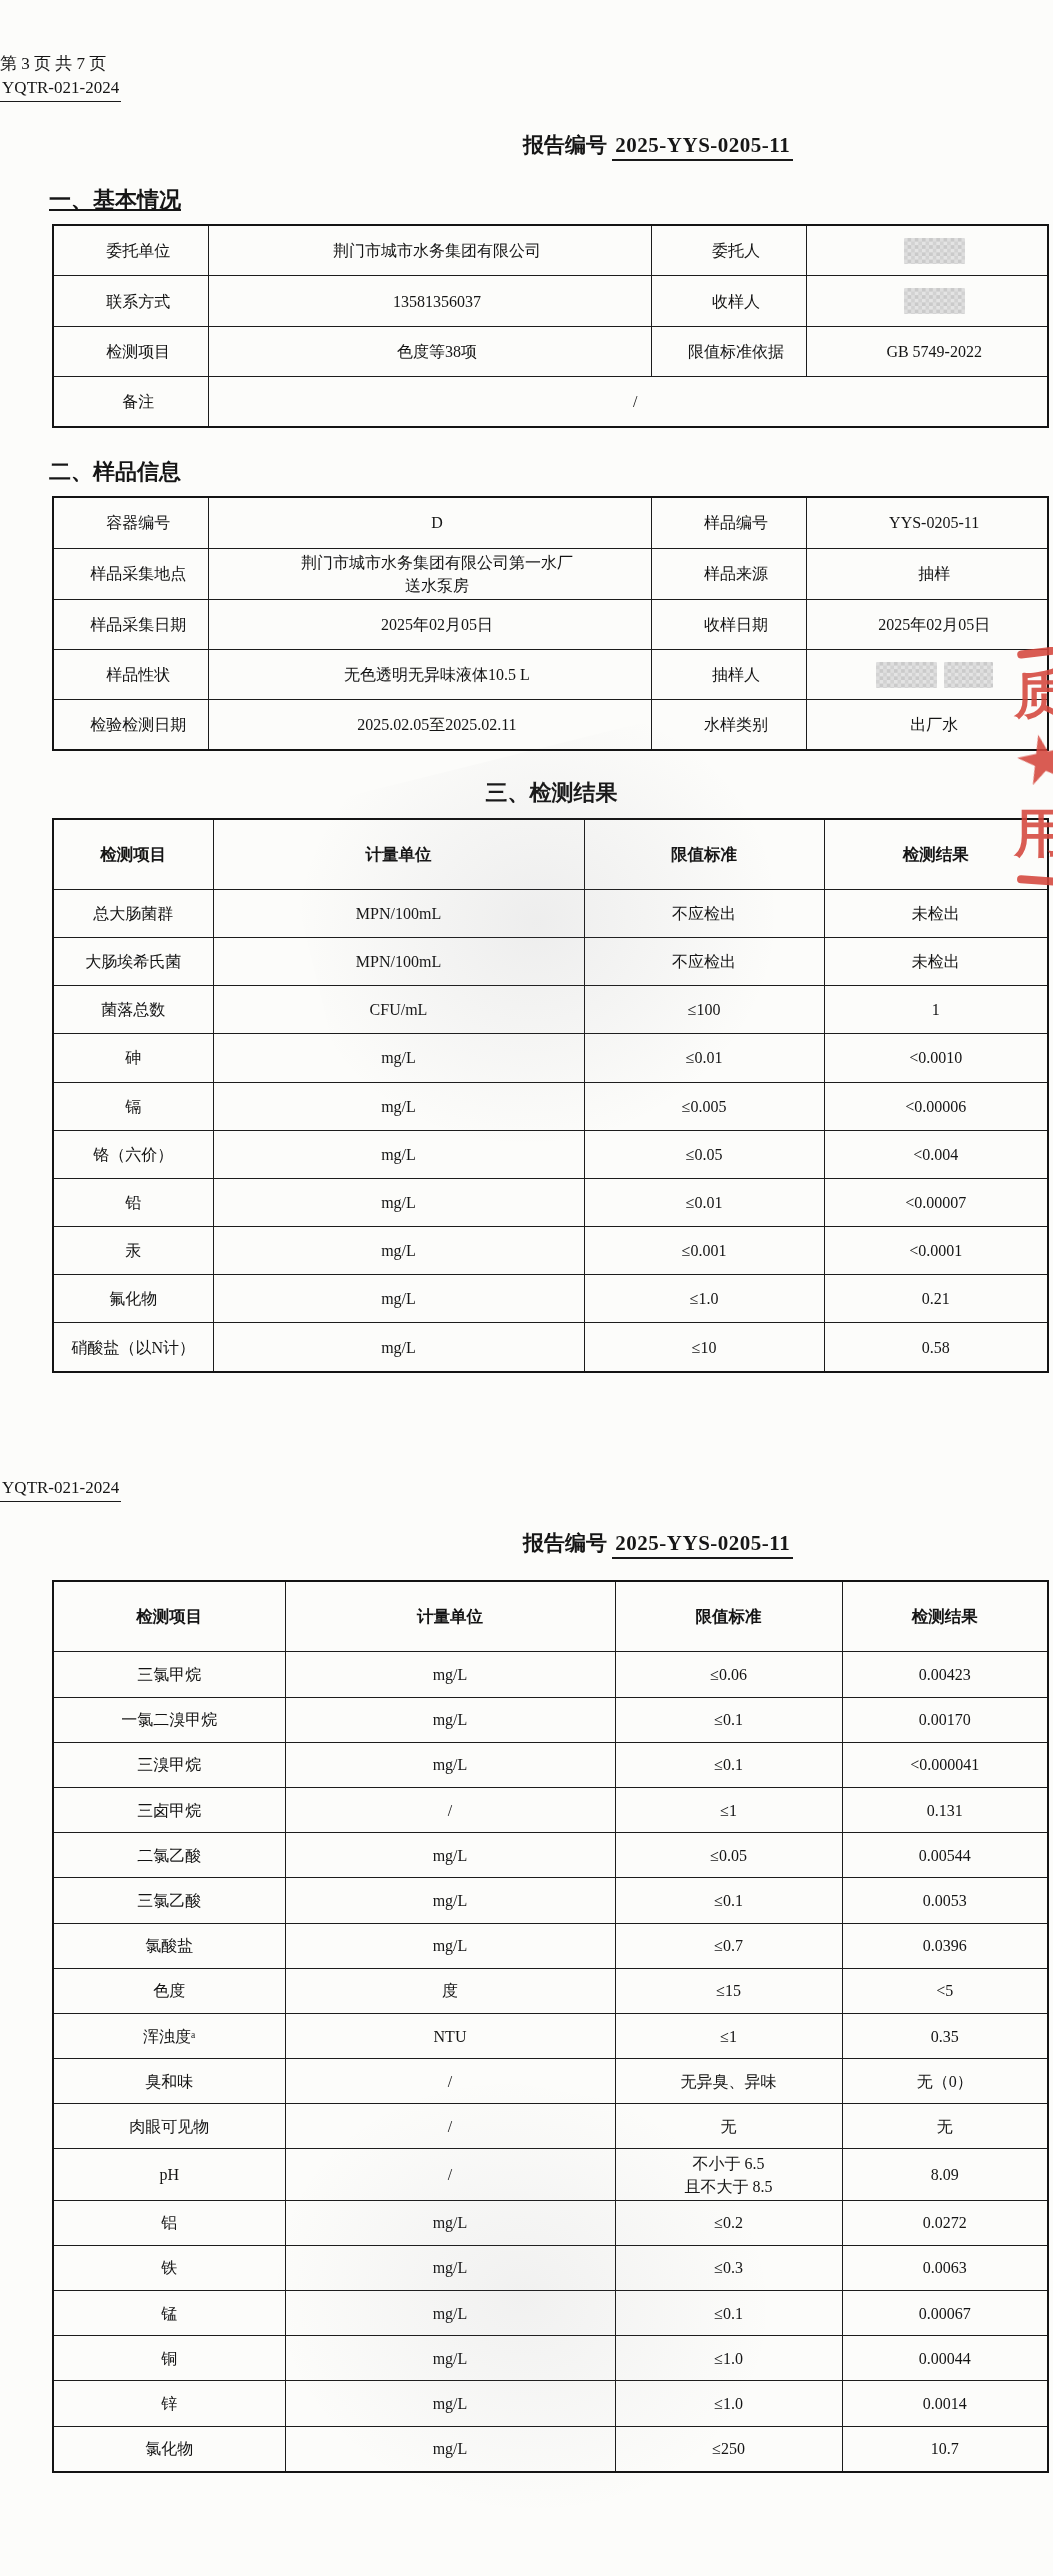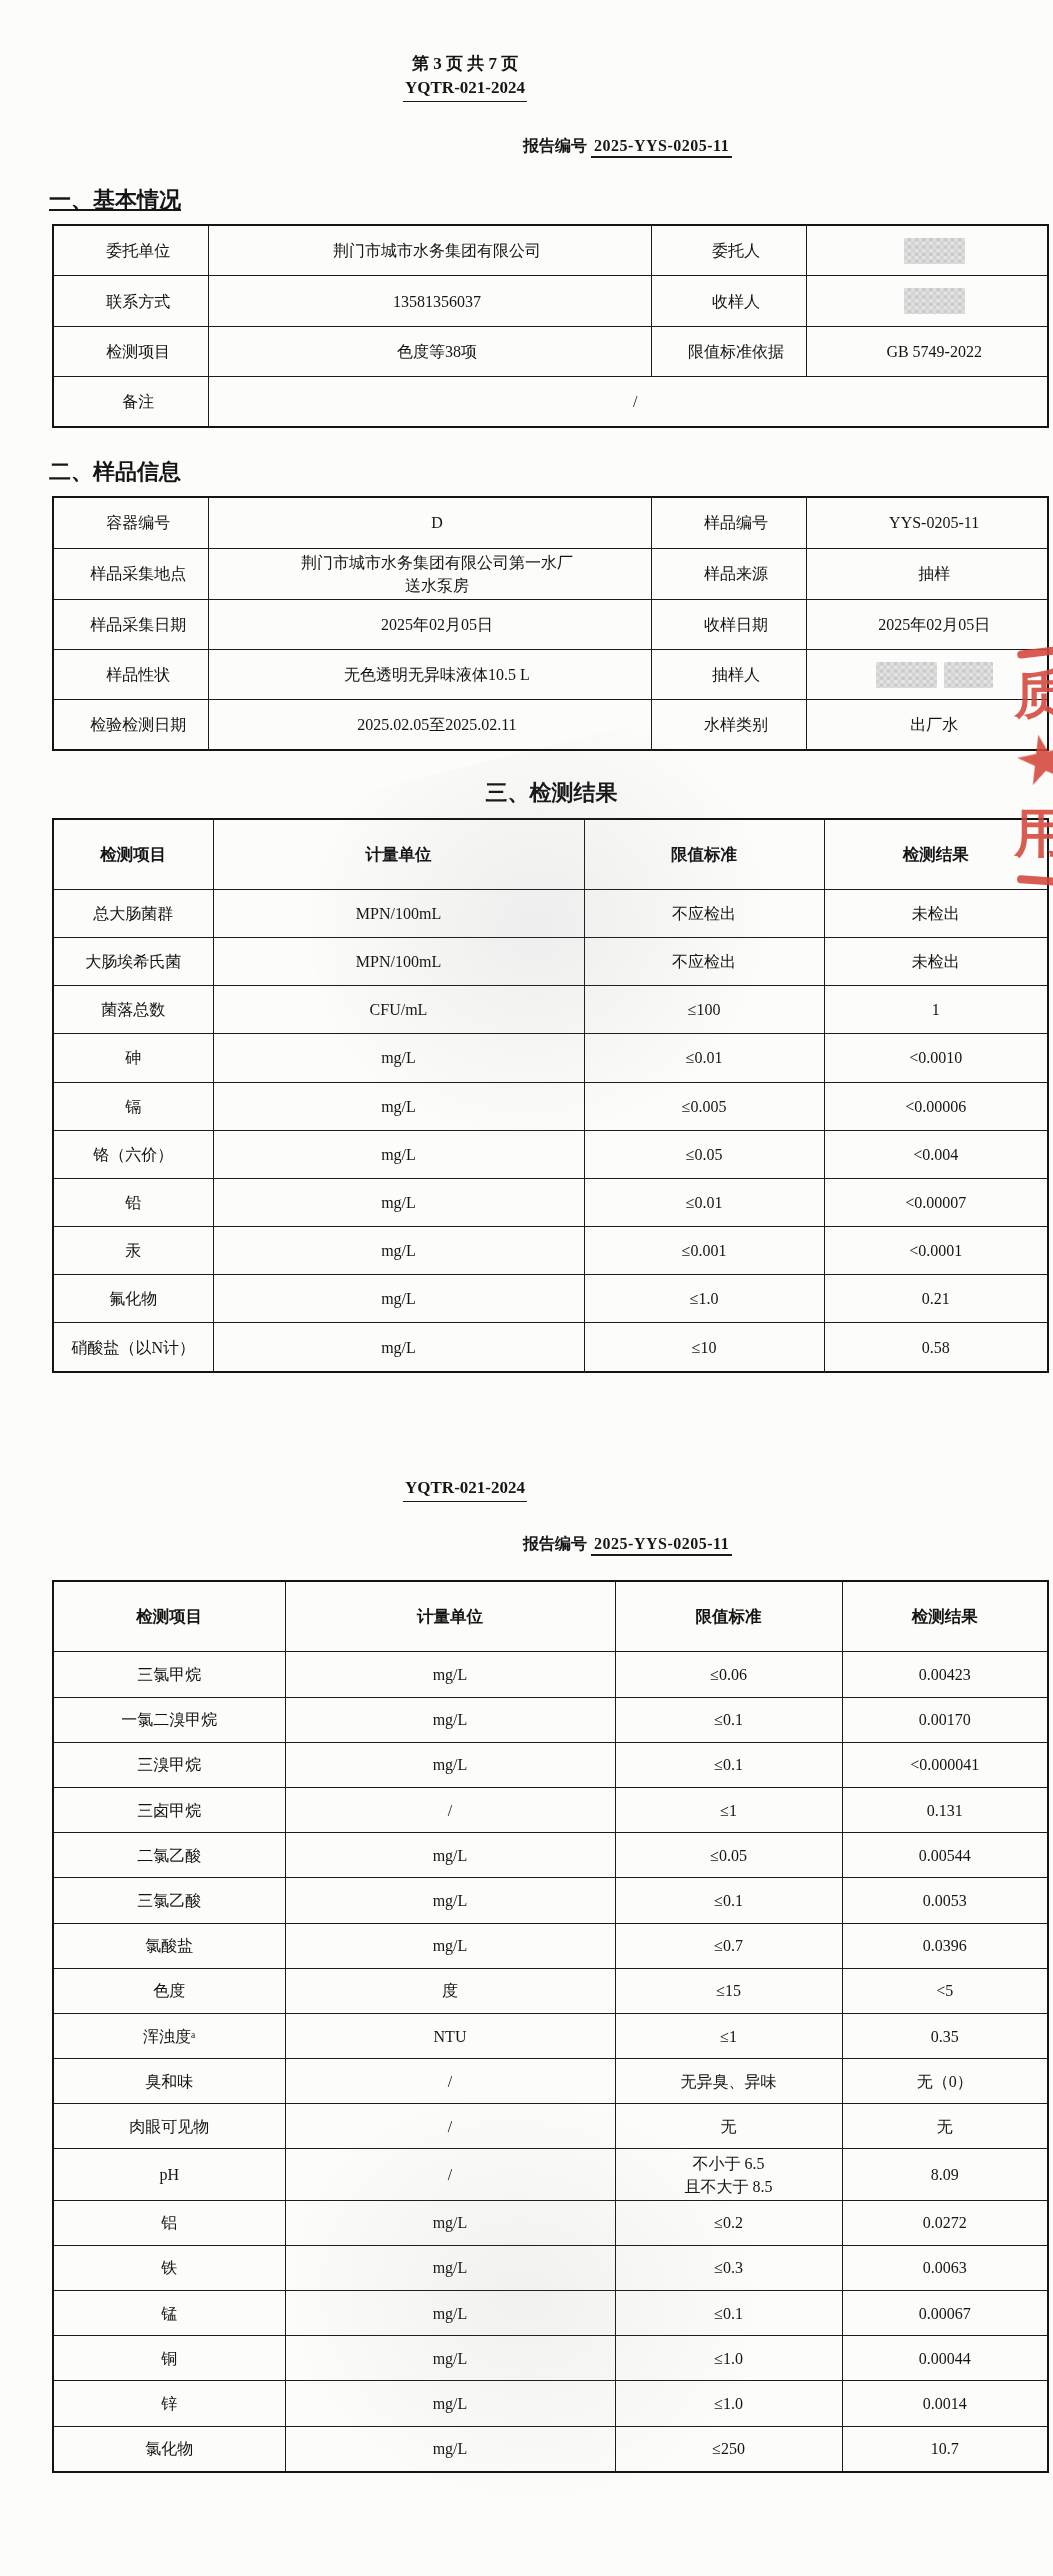--- a/index.html
+++ b/index.html
@@ -15,25 +15,25 @@
   
   .wm{position:absolute;pointer-events:none;}
   .wm1{left:319px;top:747px;width:505px;height:422px;
        background:radial-gradient(ellipse at 45% 40%,rgba(110,110,125,0.10),transparent 62%);
        transform:rotate(-14deg);}
   .wm2{left:222px;top:2087px;width:592px;height:464px;
        background:radial-gradient(ellipse at 50% 45%,rgba(110,110,125,0.08),transparent 60%);
        transform:rotate(10deg);}
 
   
-  .pagehead{margin:52px 124px 0 0;text-align:center;font-weight:bold;font-size:17px;line-height:24px;}
+  .pagehead{margin:52px 124px 0 0;text-align:left;font-weight:normal;font-size:17px;line-height:24px;}
   .pagehead .code{display:inline-block;border-bottom:1.5px solid #1a1a1a;padding:0 2.1px 1px 2.1px;}
   .pagehead.second{margin-top:103px;}
 
-  .repline{margin:28px 0 0 523px;width:fit-content;font-size:16px;font-weight:bold;line-height:31px;white-space:nowrap;}
+  .repline{margin:28px 0 0 523px;width:fit-content;font-size:21px;font-weight:bold;line-height:31px;white-space:nowrap;}
   .repline .u{border-bottom:2.1px solid #1a1a1a;padding:0 3.1px 2.1px 3.1px;letter-spacing:0.5px;}
   .repline.second{margin-top:26px;}
 
   .sec-title{margin:27px 0 0 49px;font-size:22px;font-weight:bold;line-height:28px;}
   .sec-title.s1{margin-top:25px;text-decoration:underline;}
   .sec-title.s2{margin-top:30px;font-family:Liberation Serif, serif;}
   .sec-title.s3{margin-top:28px;text-align:center;}
 
   table{border-collapse:collapse;table-layout:fixed;margin:10.3px 0 0 52px;width:994px;}
   td{border:1.5px solid #1c1c1c;text-align:center;vertical-align:middle;

